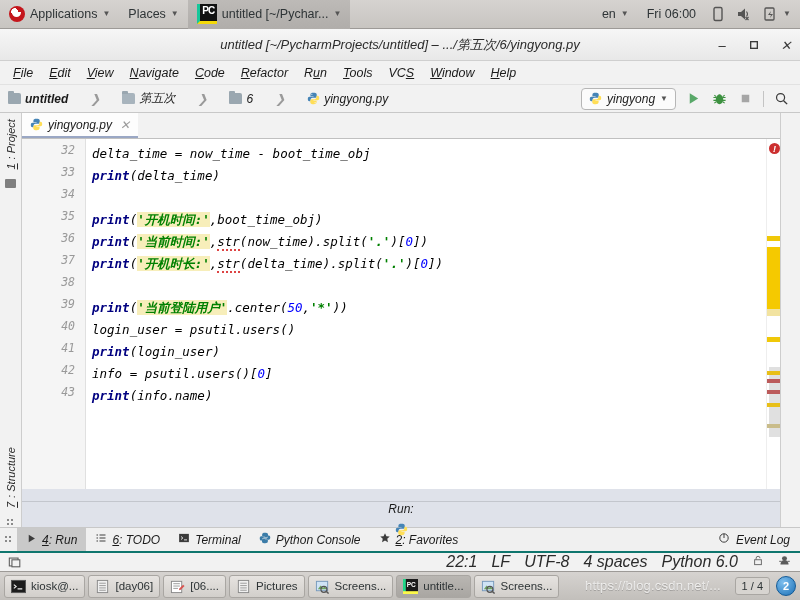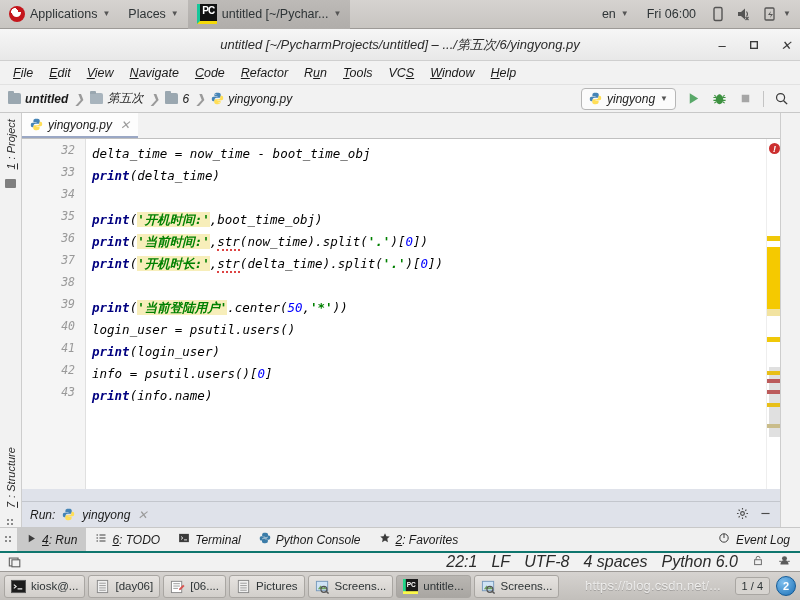--- a/index.html
+++ b/index.html
@@ -58,21 +58,21 @@
              font-size: 13px; color: #3b3b3b; cursor: default; }
 
   
   .menubar { height: 24px; display: flex; align-items: center; padding-left: 6px; gap: 2px;
              background: #f2f2f2; border-bottom: 1px solid #e2e2e2; }
   .menu-item { padding: 2px 7px; font-size: 12.5px; color: #1b1b1b; }
   .menu-item u { text-decoration: underline; }
 
   
   .navbar { height: 28px; display: flex; align-items: center; padding: 0 6px;
-            background: #f2f2f2; border-bottom: 1px solid #c8c8c8; gap: 3px; }
+            background: #f2f2f2; border-bottom: 1px solid #c8c8c8; gap: 19px; }
   .crumb { display: flex; align-items: center; gap: 4px; font-size: 12px; color: #1b1b1b; padding: 1px 2px; }
   .crumb.bold { font-weight: bold; }
   .crumb-sep { color: #9a9a9a; font-size: 12px; padding: 0 1px; }
   .folder-ico { width: 13px; height: 11px; background: #9aa7b0; border-radius: 1px 2px 1px 1px; position: relative; }
   .folder-ico:before { content:""; position:absolute; left:0; top:-2px; width:6px; height:3px; background:#9aa7b0; border-radius:1px 1px 0 0;}
   .folder-ico.alt { background:#a8b4bd; }
   .py-ico { width: 13px; height: 13px; position: relative; }
   .navbar-right { margin-left: auto; display: flex; align-items: center; gap: 9px; padding-right: 4px; }
   .runcfg {
     display: flex; align-items: center; gap: 5px; padding: 2px 7px;
@@ -135,21 +135,21 @@
     position:absolute; top:4px; left:2px; width:11px; height:11px; border-radius:50%;
     background:#cc2f2f; color:#fff; font-size:9px; font-weight:bold;
     display:flex; align-items:center; justify-content:center;
   }
   .stripe .mk { position: absolute; left: 0; width: 14px; }
   .thumb { position:absolute; left:2px; width:11px; background:#e0e0e0; }
 
   
   .runhdr {
     height: 26px; background: #dfe2ea; display: flex; align-items: center; gap: 7px;
-    padding: 0 8px; border-top: 1px solid #c3c6cd; font-size: 12px; color: #1b1b1b;
+    padding: 0 8px; border-top: 1px solid #c3c6cd; font-size: 12px; color: #1b1b1b; flex-direction: column;
   }
   .runhdr .right { margin-left: auto; display:flex; align-items:center; gap:10px; }
   .runblank { height: 12px; background: #dfe2ea; }
 
   
   .toolbar-bottom {
     height: 24px; background: #f0f0f0; border-top: 1px solid #c8c8c8;
     display: flex; align-items: stretch; font-size: 12px; color: #1b1b1b;
   }
   .tt { display: flex; align-items: center; gap: 5px; padding: 2px 9px; }

